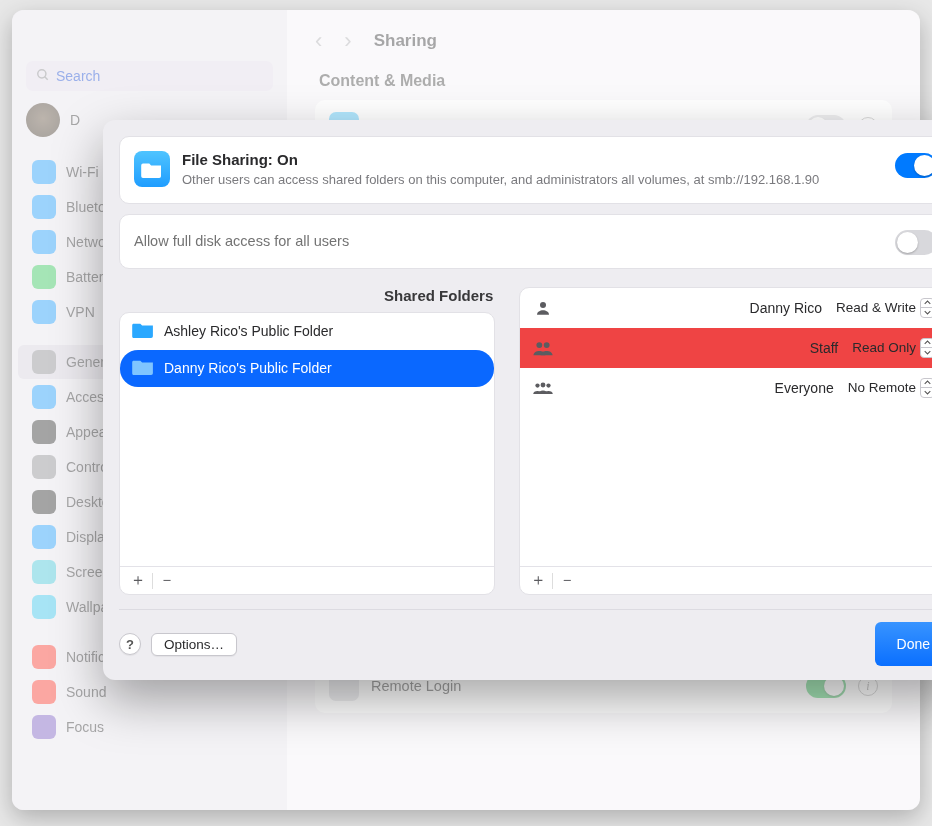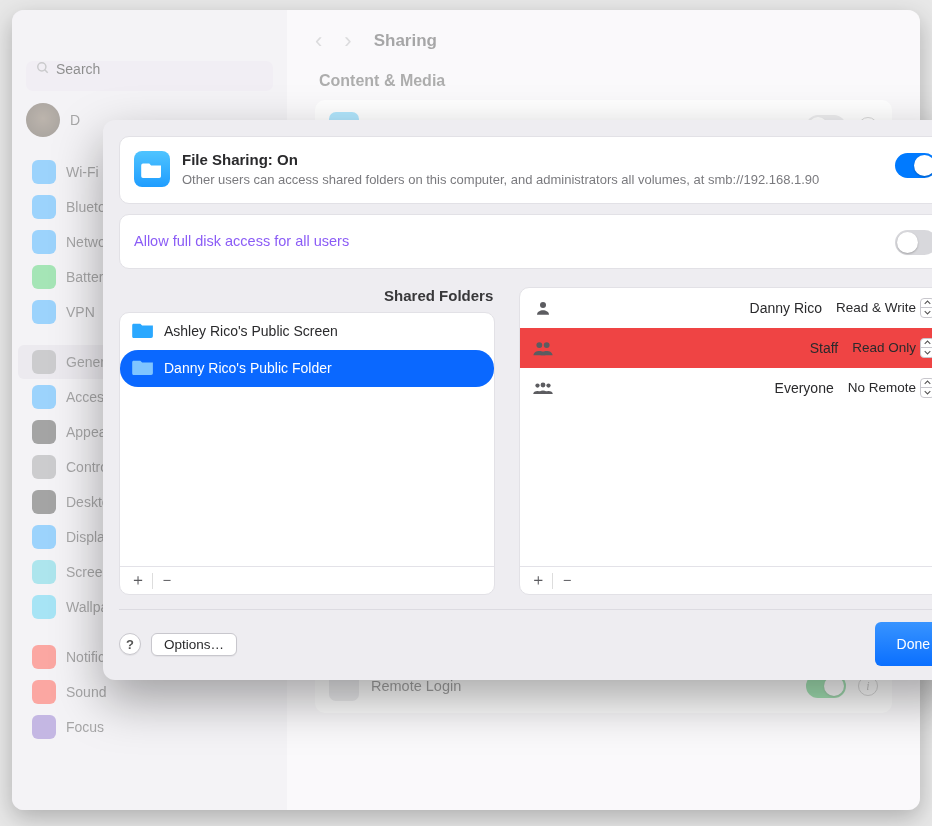--- a/index.html
+++ b/index.html
@@ -4,21 +4,21 @@
 <style>
   * { box-sizing: border-box; margin: 0; padding: 0; font-family: -apple-system, "Helvetica Neue", Arial, sans-serif; }
   body { width: 932px; height: 826px; background: #e8e8e8; position: relative; overflow: hidden; }
 
   
   .bg-window { position:absolute; top:10px; left:12px; width:908px; height:800px; background:#f3f2f5; border-radius:12px; box-shadow:0 8px 24px rgba(0,0,0,.25); overflow:hidden; filter: saturate(.95); }
   .traffic-lights { position:absolute; top:18px; left:19px; display:flex; gap:8px; }
   .tl { width:12px; height:12px; border-radius:50%; }
   .tl.red{background:#ff5f57;} .tl.yellow{background:#febc2e;} .tl.green{background:#28c840;}
   .bg-sidebar { position:absolute; top:0; left:0; width:275px; height:100%; background:#e7e4eb; padding-top:45px; }
-  .bg-search { margin:6px 14px 12px; height:30px; background:#dfd9e6; border-radius:7px; display:flex; padding:0 10px; color:#000000; font-size:14px; gap:6px;}
+  .bg-search { margin:6px 14px 12px; height:30px; background:#dfd9e6; border-radius:7px; display:flex; align-items:center; padding:0 10px; color:#1d4ed8; font-size:14px; gap:6px;}
   .bg-user { display:flex; align-items:center; gap:10px; margin:10px 14px 18px; color:#3a3a3c; font-size:14px;}
   .bg-avatar { width:34px; height:34px; border-radius:50%; background:radial-gradient(circle at 50% 45%, #6b5a49, #3a3026); }
   .bg-sidebar-item { display:flex; align-items:center; gap:10px; padding:5px 14px; color:#3a3a3c; font-size:14px; margin:1px 6px; border-radius:6px;}
   .bg-sidebar-item.selected { background:#d4d0db; }
   .bg-icon { width:24px; height:24px; border-radius:6px; display:flex; align-items:center; justify-content:center; color:#fff; font-size:14px;}
   .bg-content { position:absolute; left:275px; top:0; right:0; bottom:0; padding:18px 28px; color:#333;}
   .bg-nav { display:flex; align-items:center; gap:22px; color:#9a9a9e; font-size:17px; margin-bottom:18px;}
   .bg-nav .chev { font-size:22px; color:#b0b0b4;}
   .bg-title { font-size:17px; font-weight:700; color:#3a3a3c;}
   .bg-section-label{ font-size:16px; font-weight:700; color:#494949; margin:6px 4px 10px;}
@@ -40,21 +40,21 @@
   .m-card { background:#fff; border:1px solid #e2e1e6; border-radius:10px; }
   .m-header-card { display:flex; align-items:flex-start; gap:12px; padding:14px 14px; }
   .m-file-icon{ width:36px; height:36px; border-radius:8px; background:linear-gradient(#4fc4ff,#1f9dff); display:flex; align-items:center; justify-content:center;}
   .m-header-text{ flex:1; }
   .m-header-title{ font-size:15px; font-weight:700; color:#2a2a2c; margin-bottom:3px;}
   .m-header-desc{ font-size:13px; color:#7a7a7e; line-height:1.35; padding-right:4px;}
   .m-toggle { width:42px; height:25px; border-radius:13px; background:#007aff; position:relative; margin-top:2px; flex-shrink:0;}
   .m-toggle::after{content:""; position:absolute; top:2px; right:2px; width:21px; height:21px; border-radius:50%; background:#fff; box-shadow:0 1px 2px rgba(0,0,0,.25);}
   .m-toggle.off{background:#d8d8dc;} .m-toggle.off::after{right:auto; left:2px;}
   .m-fda-card{ margin-top:10px; display:flex; align-items:center; padding:13px 14px; }
-  .m-fda-label{ flex:1; font-size:14.5px; color:#8b5cf6;}
+  .m-fda-label{ flex:1; font-size:14.5px; color:#737373;}
   
   .m-lists{ margin-top:18px; display:flex; gap:24px; flex:1;text-align:right; }
   .m-col{ display:flex; flex-direction:column; flex:1; }
   .m-col-title{ font-size:15px; font-weight:700; color:#38383a; margin:0 2px 8px;}
   .m-list{ flex:1; display:flex; flex-direction:column; overflow:hidden;}
   .m-list-body{ flex:1; }
   .m-item{ display:flex; align-items:center; gap:10px; padding:8px 12px; font-size:14px; color:#2a2a2c;}
   .m-item.selected{ background:#0a68ff; color:#fff;border-radius:18px;}
   .m-folder-icon{ width:22px; height:18px; }
   .m-user-icon{ color:#5c5c60; width:22px; display:flex; justify-content:center;}
@@ -262,21 +262,21 @@
 
   <div class="m-lists">
     <div class="m-col">
       <div class="m-col-title">Shared Folders</div>
       <div class="m-card m-list">
         <div class="m-list-body" id="shared-folders-body">
             <div class="m-item">
               <span><svg class="m-folder-icon" viewBox="0 0 24 20">
                   <path d="M1 3 h8 l2 2 h12 v12 a2 2 0 0 1 -2 2 H1 a2 2 0 0 1 -1 -2 V5 a2 2 0 0 1 1 -2 z" fill="#2aa8ff"></path>
                 </svg></span>
-              <span>Ashley Rico's Public Screen</span>
+              <span>Ashley Rico's Public Folder</span>
             </div>
             <div class="m-item selected">
               <span><svg class="m-folder-icon" viewBox="0 0 24 20">
                   <path d="M1 3 h8 l2 2 h12 v12 a2 2 0 0 1 -2 2 H1 a2 2 0 0 1 -1 -2 V5 a2 2 0 0 1 1 -2 z" fill="#7fc5ff"></path>
                 </svg></span>
               <span>Danny Rico's Public Folder</span>
             </div>
           </div>
         <div class="m-list-footer">
           <div class="m-footer-btn">＋</div>

